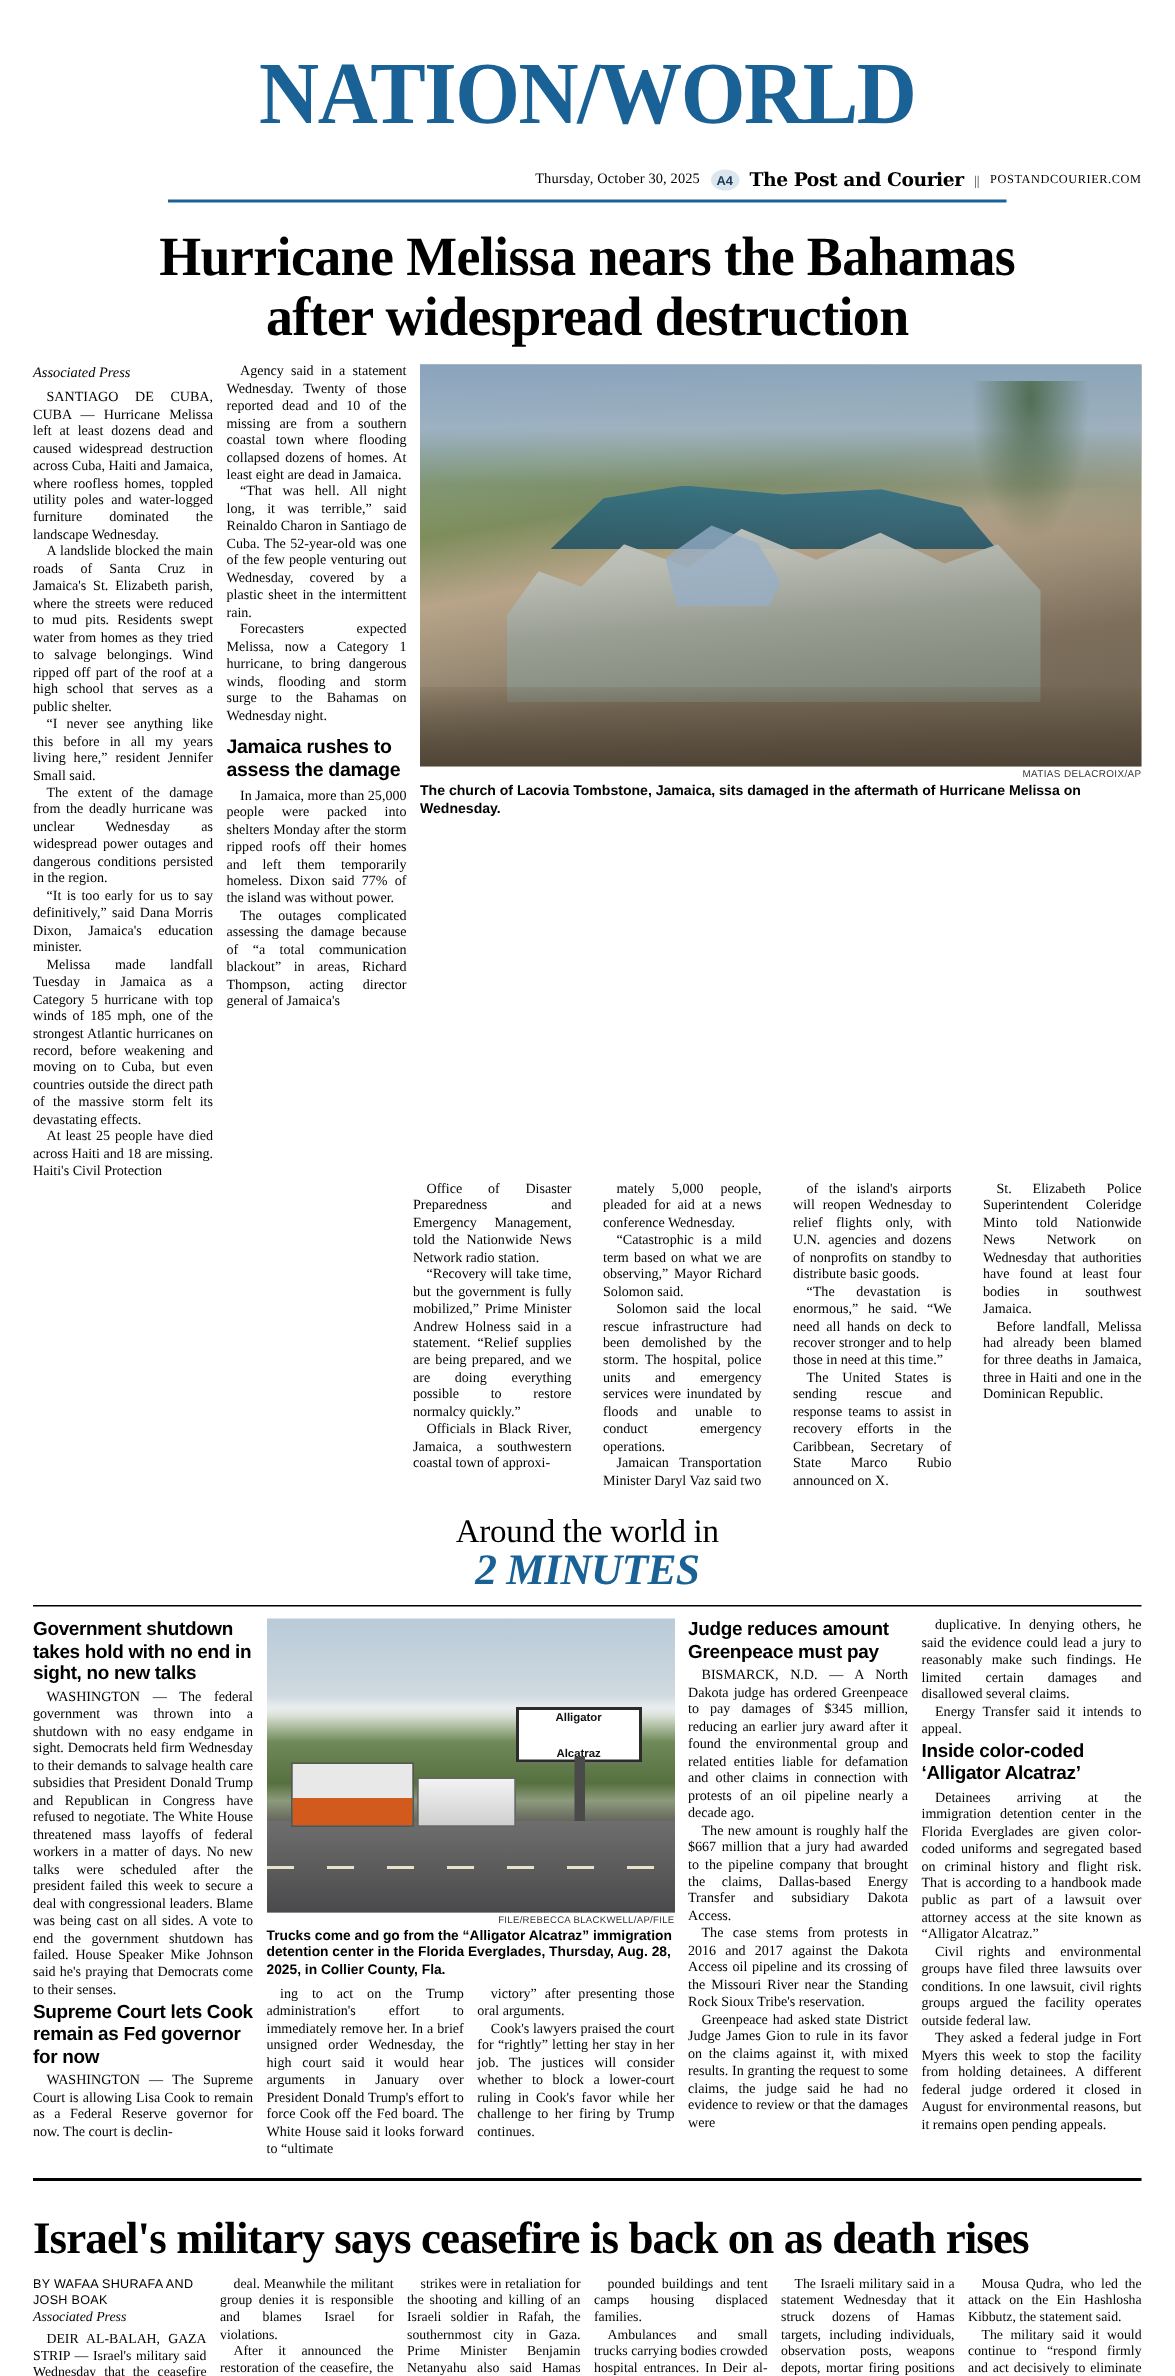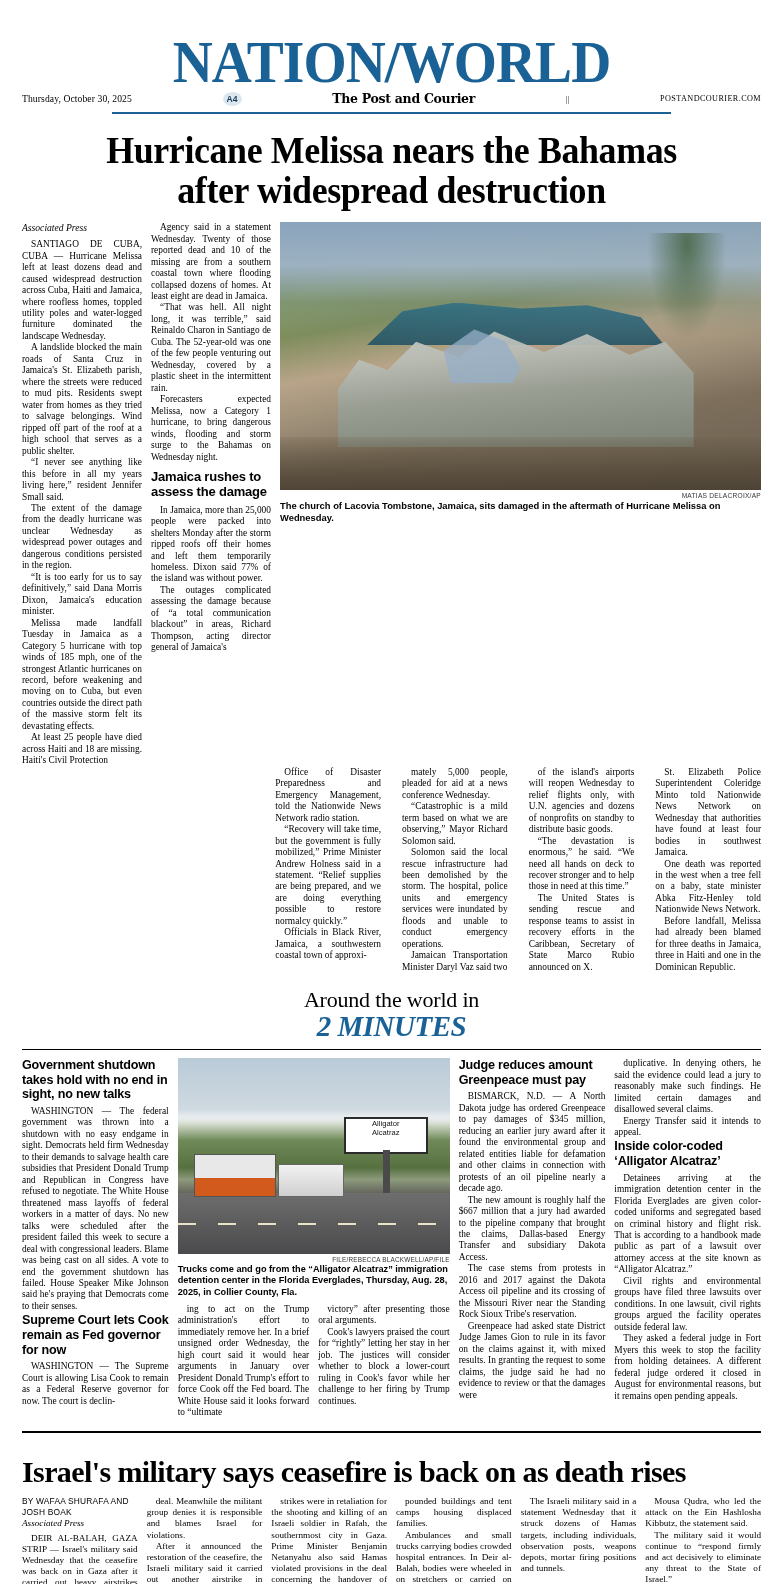--- a/index.html
+++ b/index.html
@@ -19,22 +19,22 @@
     font-family: "Liberation Serif", serif;
     font-weight: bold;
     font-size: 59px;
     line-height: 0.95;
     letter-spacing: -1px;
     color: #1a6196;
     font-stretch: condensed;
     transform: scaleX(0.94);
   }
   .masthead-sub {
-    margin-top: 1px;
-    display: flex; align-items: center; justify-content: space-between; gap: 7px;
+    margin-top: 22px;
+    display: flex; align-items: center; justify-content: flex-end; gap: 7px;
     font-size: 9.6px;
   }
   .md-date { font-family:"Liberation Serif", serif; font-size: 9.6px; letter-spacing:.1px;}
   .md-page-badge {
     width: 19px; height: 14px; border-radius: 50%;
     background: #dbe6ef; color:#1a3b57;
     font-family:"Liberation Sans", sans-serif;
     font-weight: bold; font-size: 8.6px;
     display:flex; align-items:center; justify-content:center;
   }
@@ -167,22 +167,22 @@
     border: 1px solid #555;
   }
   .alc-photo .truck2 {
     position:absolute; left:37%; bottom:29%; width: 24%; height: 17%;
     background: linear-gradient(180deg,#f2f2f2, #cfcfcf);
     border: 1px solid #666;
   }
   .alc-photo .sign {
     position:absolute; right: 8%; top: 30%; width: 31%; height: 19%;
     background:#fff; border: 2px solid #2b2b2b;
-    display:flex; flex-direction:column; align-items:center; justify-content:flex-start;
-    font-family:"Liberation Sans", sans-serif; font-weight:normal; font-size: 7.6px; line-height:1.2; color:#111;
+    display:flex; flex-direction:column; align-items:center; justify-content:space-between;
+    font-family:"Liberation Sans", sans-serif; font-weight:bold; font-size: 7.6px; line-height:1.2; color:#111;
   }
   .alc-photo .sign .post{position:absolute; bottom:-42px; left:46%; width:7px; height:44px; background:#4a4a4a;}
   .alc-credit {
     font-family:"Liberation Sans", sans-serif;
     font-size: 6.4px; letter-spacing:.2px; color:#333; text-align:right; margin-bottom:1px;
   }
   .alc-caption {
     font-family:"Liberation Sans", sans-serif; font-weight:bold;
     font-size: 9.2px; line-height:1.22; padding-bottom: 6px;
   }
@@ -271,21 +271,20 @@
         <p class="body">Solomon said the local rescue infrastructure had been demolished by the storm. The hospital, police units and emergency services were inundated by floods and unable to conduct emergency operations.</p>
         <p class="body">Jamaican Transportation Minister Daryl Vaz said two</p>
       </div>
       <div class="col">
         <p class="body">of the island's airports will reopen Wednesday to relief flights only, with U.N. agencies and dozens of nonprofits on standby to distribute basic goods.</p>
         <p class="body">“The devastation is enormous,” he said. “We need all hands on deck to recover stronger and to help those in need at this time.”</p>
         <p class="body">The United States is sending rescue and response teams to assist in recovery efforts in the Caribbean, Secretary of State Marco Rubio announced on X.</p>
       </div>
       <div class="col">
         <p class="body">St. Elizabeth Police Superintendent Coleridge Minto told Nationwide News Network on Wednesday that authorities have found at least four bodies in southwest Jamaica.</p>
-        <p class="body">One death was reported in the west when a tree fell on a baby, state minister Abka Fitz-Henley told Nationwide News Network.</p>
         <p class="body">Before landfall, Melissa had already been blamed for three deaths in Jamaica, three in Haiti and one in the Dominican Republic.</p>
       </div>
     </div>
   </div>
 
   <div class="atw">
     <div class="atw-line1">Around the world in</div>
     <div class="atw-line2">2 MINUTES</div>
   </div>
   <div class="atw-rule"></div>

